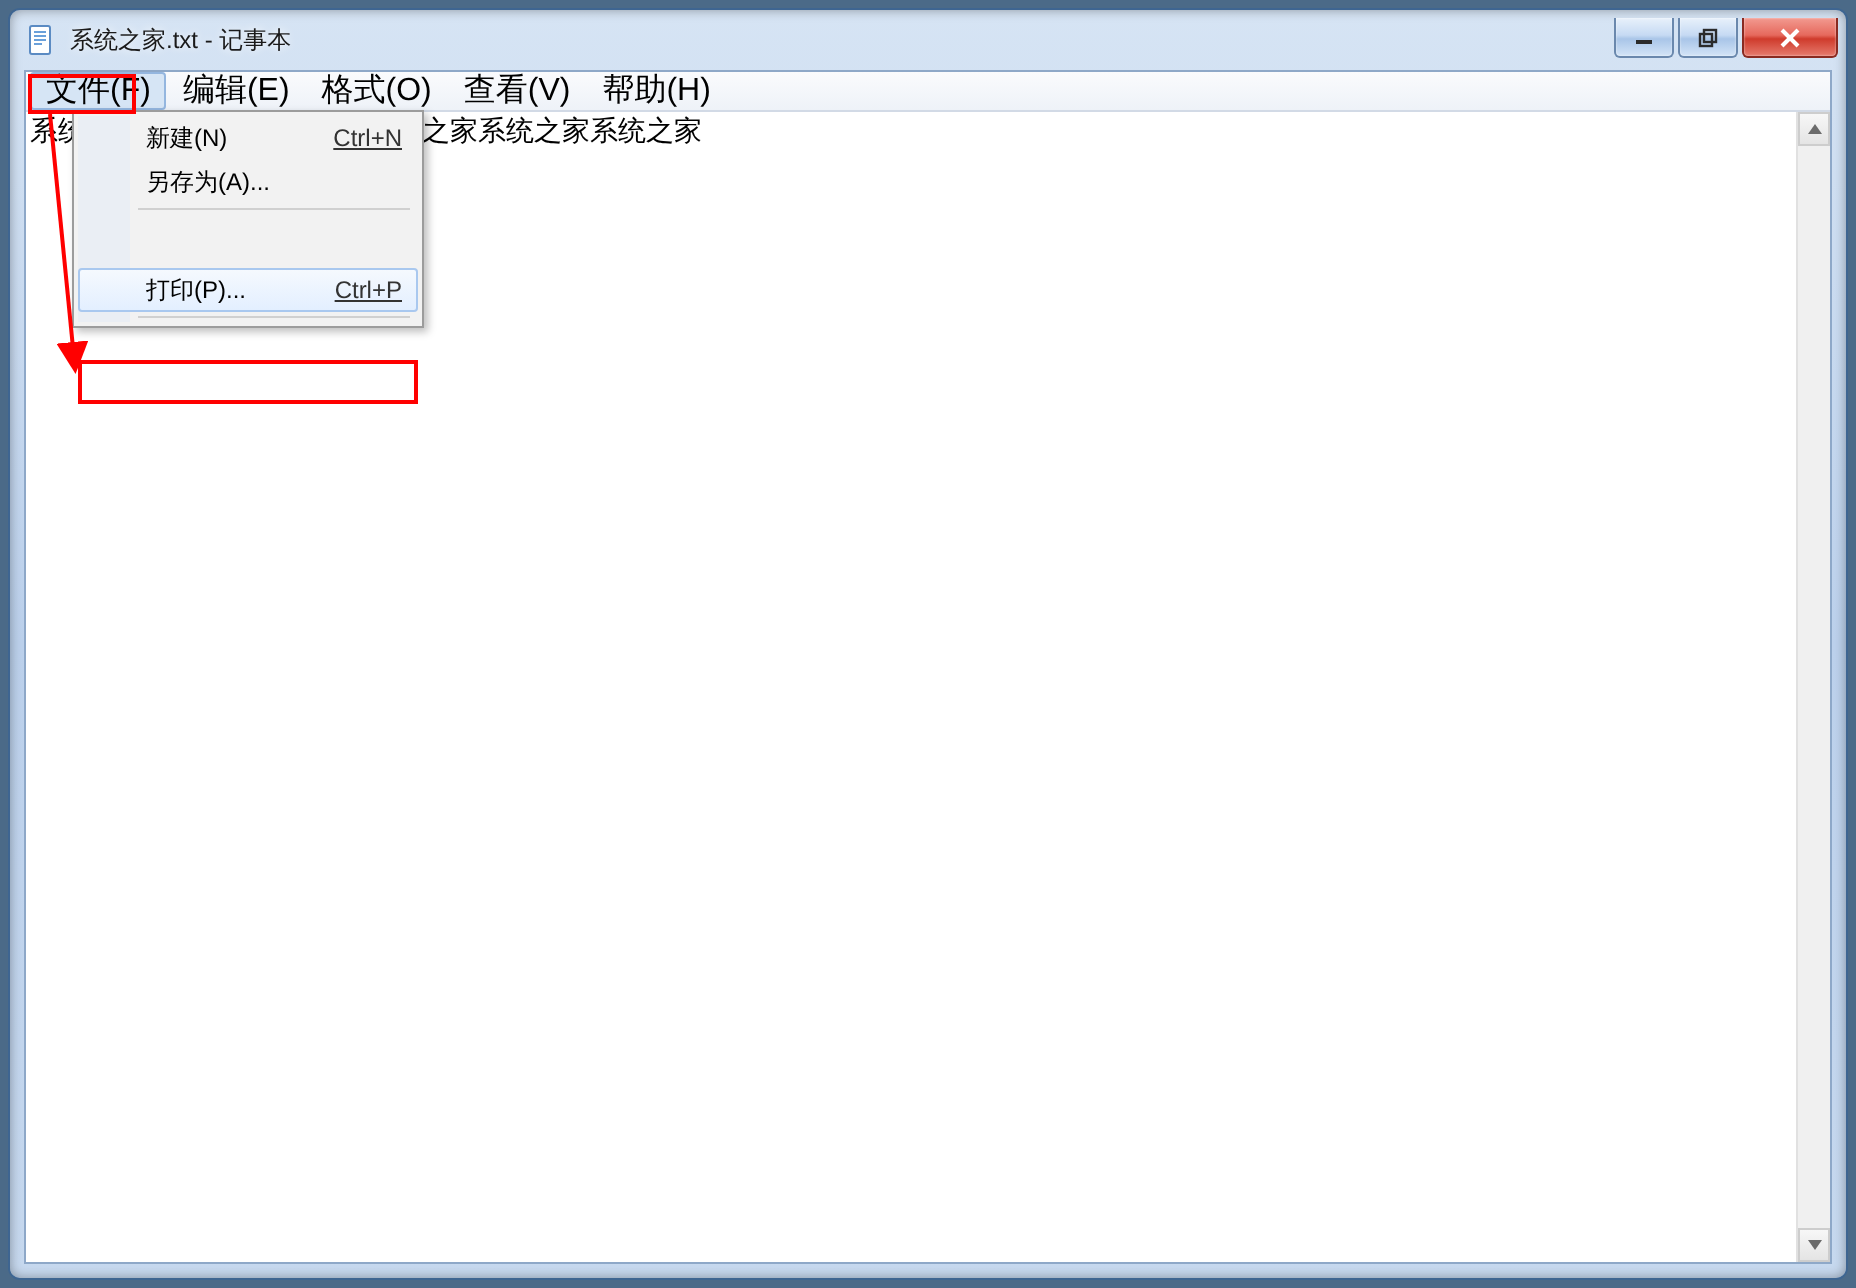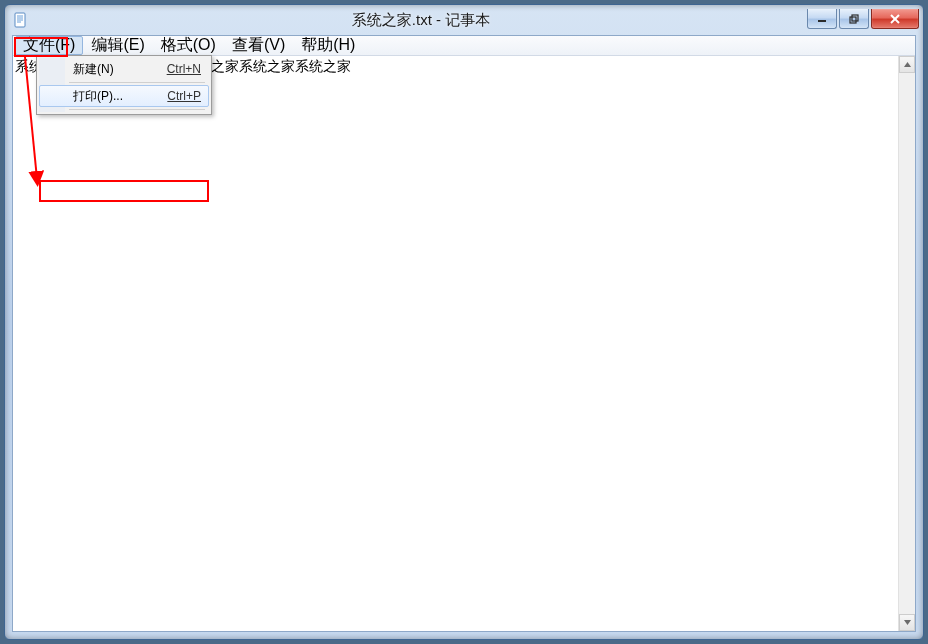--- a/index.html
+++ b/index.html
@@ -11,21 +11,21 @@
     position: absolute; left: 4px; top: 4px; right: 4px; bottom: 4px;
     border: 1px solid #3e6591; border-radius: 6px;
     background: linear-gradient(to bottom, #d6e4f4 0, #bcd1ec 50%, #c7d9ef 100%);
     box-shadow: 0 0 6px rgba(0,0,0,.35) inset;
     overflow: hidden;
   }
 
   
   .titlebar { height: 30px; display: flex; align-items: center; padding: 0 4px 0 8px; }
   .titlebar .icon { width: 16px; height: 16px; margin-right: 6px; display: flex; align-items: center; justify-content: center; }
-  .titlebar .title { flex: 1; color: #1a1a1a; font-size: 15px; line-height: 16px; text-shadow: 0 0 4px #fff; text-align: center; }
+  .titlebar .title { flex: 1; color: #1a1a1a; font-size: 12px; line-height: 16px; text-shadow: 0 0 4px #fff; }
   .winbtns { display: flex; gap: 2px; margin-top: -2px; }
   .winbtn { width: 30px; height: 20px; border: 1px solid #6a88ad; border-top: none; border-radius: 0 0 3px 3px;
             display: flex; align-items: center; justify-content: center;
             background: linear-gradient(to bottom, #e8f1fb 0, #c6daf3 45%, #a9c5e8 55%, #d3e4f7 100%);
             box-shadow: inset 0 0 1px rgba(255,255,255,.8);
           }
   .winbtn svg { display: block; }
   .winbtn.close { width: 48px; background: linear-gradient(to bottom, #f29a90 0, #e6695d 45%, #cf3b2c 55%, #e67a6d 100%); border-color: #8a2a21; }
   .winbtn.close svg { stroke: #fff; }
 
@@ -44,21 +44,21 @@
   .vscroll .arrow { height: 17px; display: flex; align-items: center; justify-content: center; background: linear-gradient(to bottom,#f7f7f7,#e4e4e4); border: 1px solid #cdcdcd; }
   .vscroll .track { position: absolute; top: 17px; bottom: 17px; left: 0; right: 0; }
   .vscroll .bottomarr { position: absolute; bottom: 0; left: 0; right: 0; }
 
   
   .dropdown { position: absolute; left: 31px; top: 50px; width: 176px; background: #f2f2f2; border: 1px solid #9c9c9c; box-shadow: 2px 2px 4px rgba(0,0,0,.25); padding: 2px; }
   .dropdown .gutter { position: absolute; left: 2px; top: 2px; bottom: 2px; width: 26px; background: #eaeef4; }
   .drop-item { position: relative; display: flex; align-items: center; height: 22px; padding-left: 34px; padding-right: 8px; color: #000; font-size: 12px; }
   .drop-item .label { flex: 1; }
   .drop-item .accel { color: #333; text-decoration: underline; }
-  .drop-item.hover { background: linear-gradient(to bottom,#f5f9fe,#e3efff); border: 1px solid #a9c8ef; border-radius: 2px; padding-left: 33px; padding-right: 7px; height: 22px; }
+  .drop-item.hover { background: linear-gradient(to bottom,#f5f9fe,#e3efff); border: 1px solid #a9c8ef; border-radius: 2px; padding-left: 33px; padding-right: 7px; height: 22px; margin-top: 27px; }
   .drop-sep { position: relative; height: 5px; }
   .drop-sep::after { content: ""; position: absolute; left: 30px; right: 4px; top: 2px; height: 1px; background: #d0d0d0; }
 
   
   .anno-box1 { position: absolute; left: 9px;  top: 32px;  width: 54px; height: 20px; border: 2px solid #ff0000; pointer-events: none; }
   .anno-box2 { position: absolute; left: 34px; top: 175px; width: 170px; height: 22px; border: 2px solid #ff0000; pointer-events: none; }
   .anno-arrow { position: absolute; left: 10px; top: 48px; pointer-events: none; }
 </style>
 </head>
 <body>
@@ -135,20 +135,24 @@
       </div>
     </div>
 
     <div class="dropdown">
       <div class="gutter"></div>
 
       <div class="drop-item">
         <span class="label">新建(N)</span>
         <span class="accel">Ctrl+N</span>
       </div>
+      <div class="drop-item">
+        <span class="label">另存为(A)...</span>
+        <span class="accel"></span>
+      </div>
       <div class="drop-sep"></div>
       <div class="drop-item hover">
         <span class="label">打印(P)...</span>
         <span class="accel">Ctrl+P</span>
       </div>
       <div class="drop-sep"></div>
     </div>
 
     <div class="anno-box1"></div>
     <div class="anno-box2"></div>

